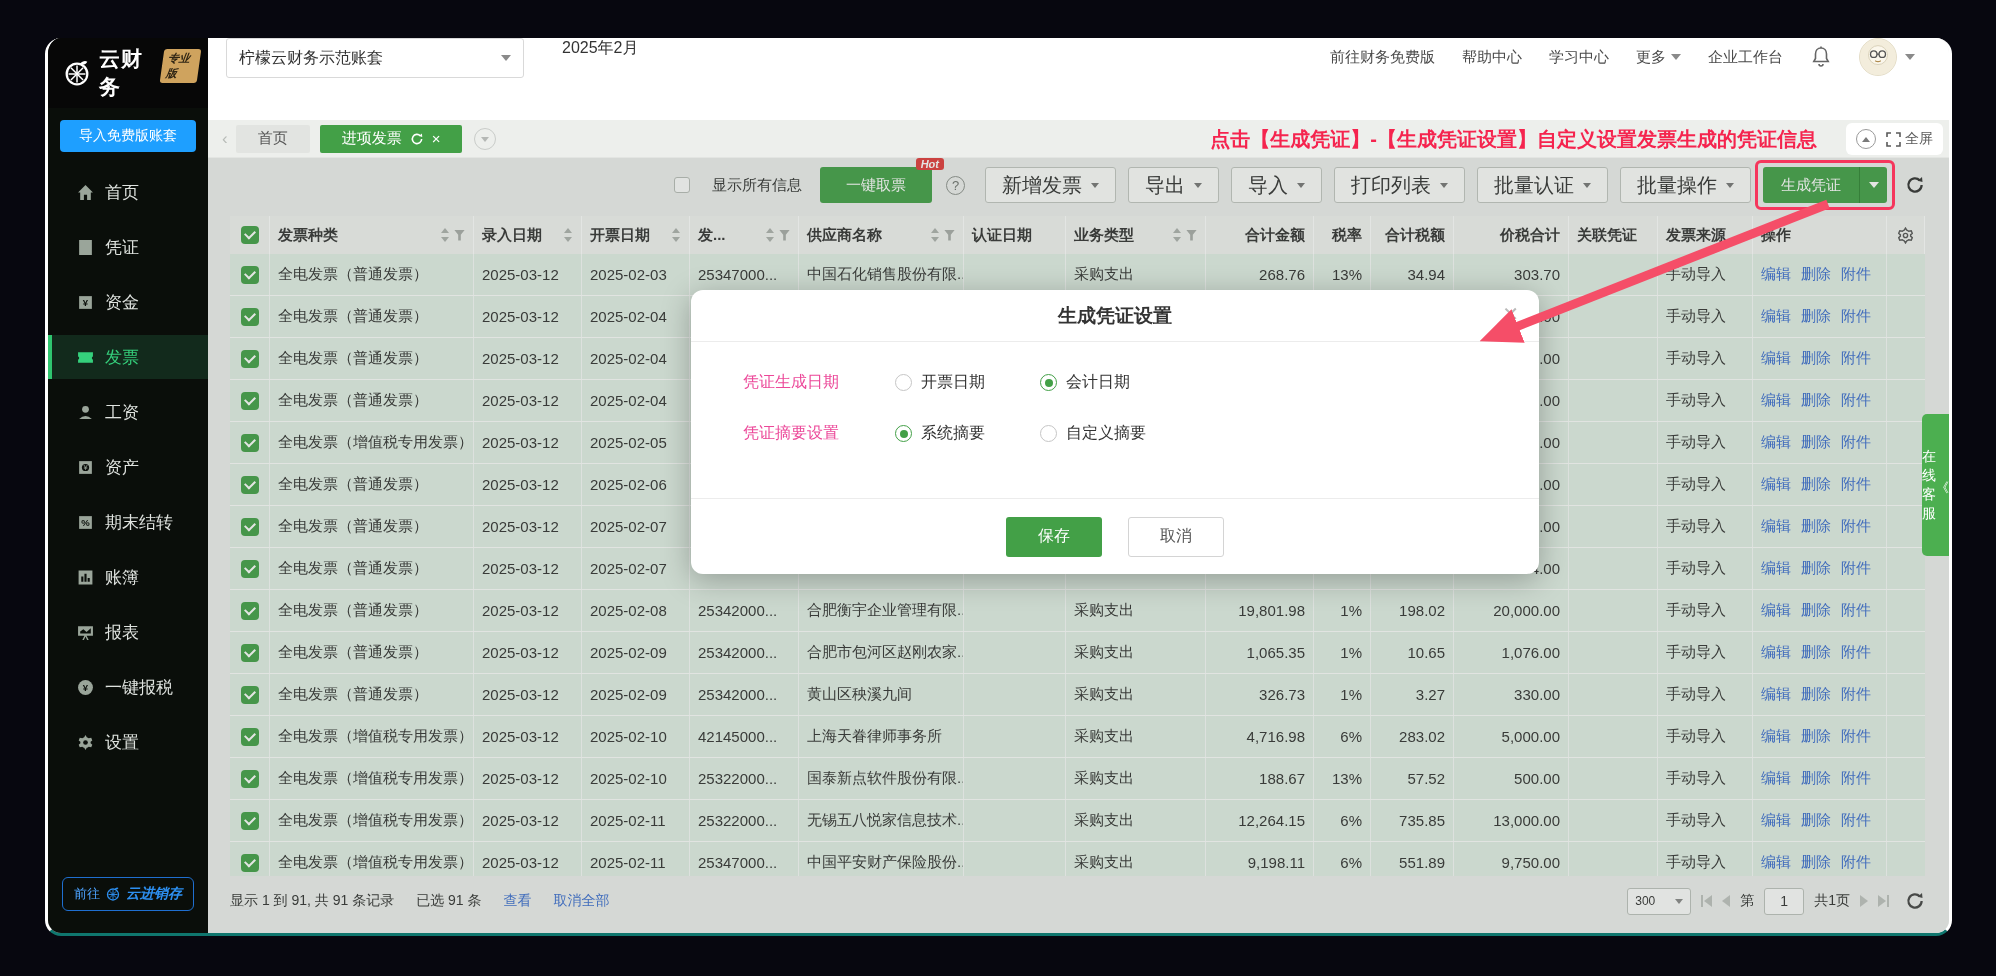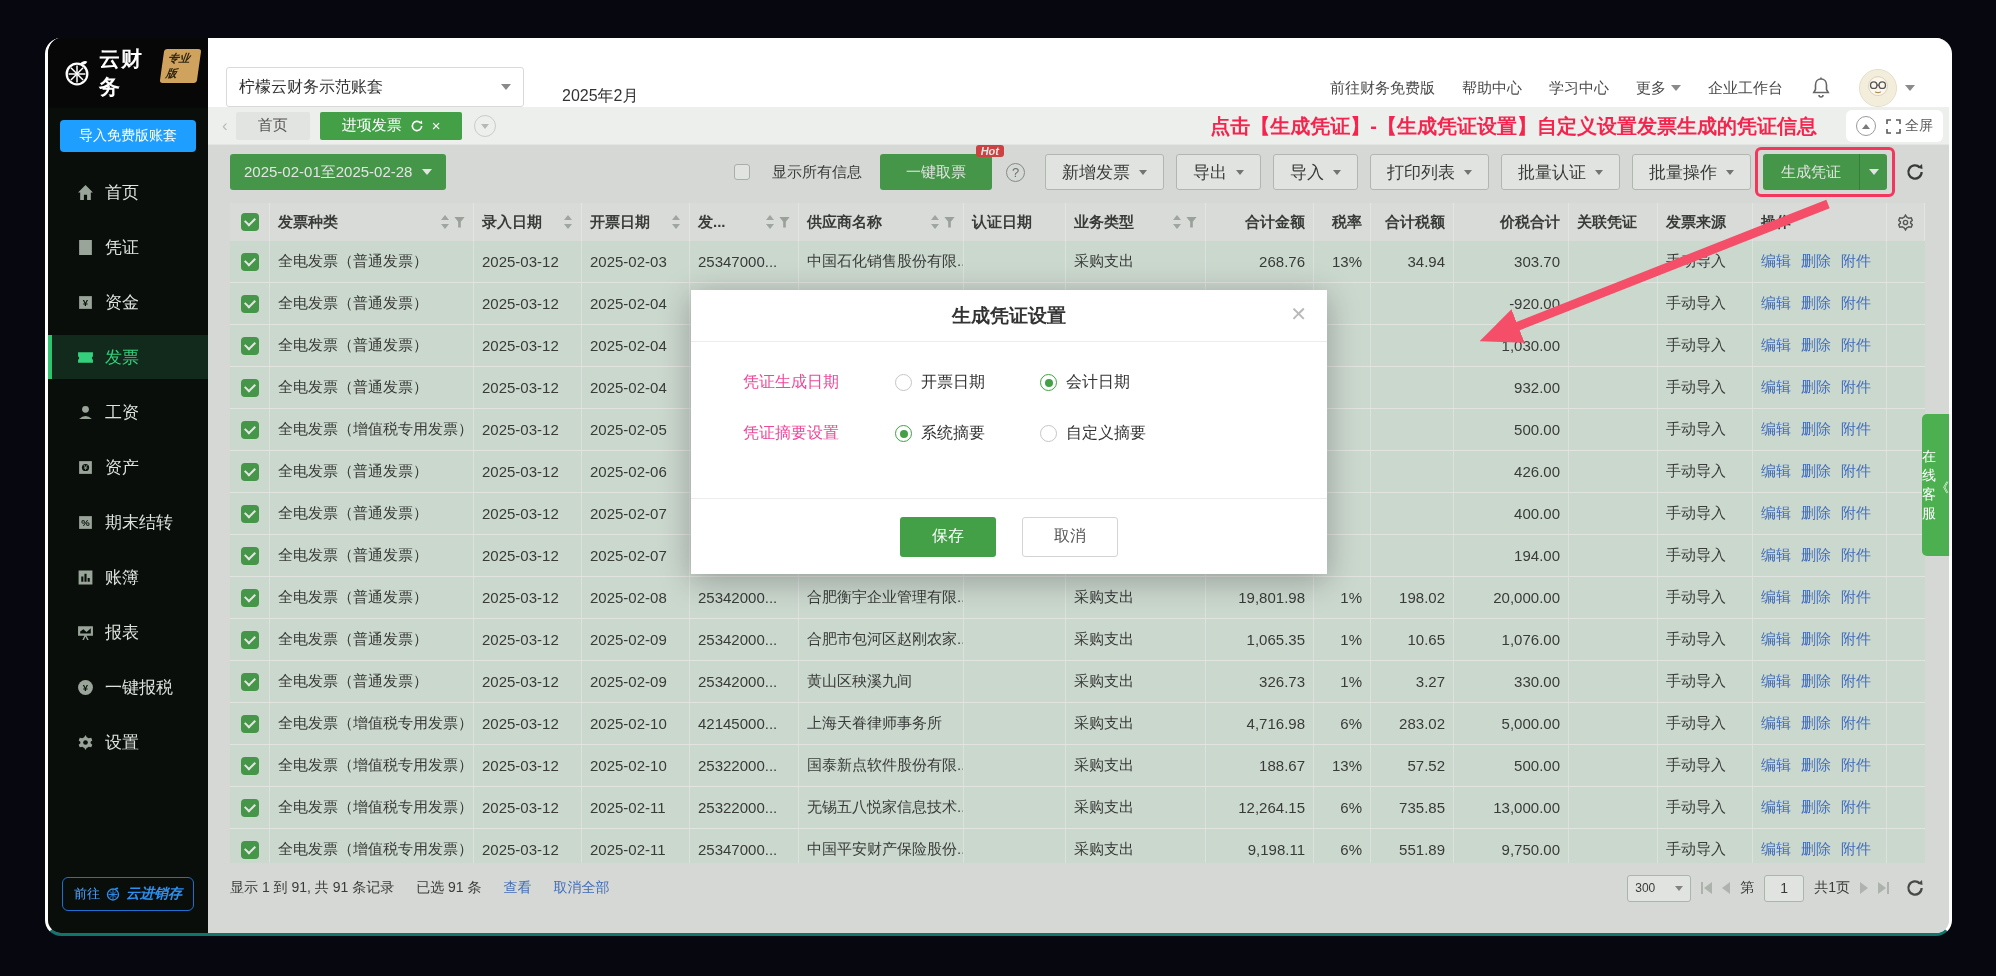--- a/index.html
+++ b/index.html
@@ -27,21 +27,21 @@
   .menu-item.active svg { fill:#35d07c; }
   .goto-btn { margin:6px 14px 22px 14px; height:34px; border:1px solid #1f6fd0; border-radius:6px;
     display:flex; align-items:center; justify-content:center; gap:5px; color:#4da3ff; font-size:13px;
     background:transparent; cursor:pointer; }
   .goto-brand { font-weight:700; font-style:italic; font-size:14px; color:#2d8ff0; }
   .goto-btn svg { width:16px; height:16px; }
 
   
   .main { flex:1; display:flex; flex-direction:column; min-width:0; }
 
-  .topbar { height:69px; background:#fff; display:flex; align-items:flex-end; padding:15px 34px 0 18px; }
+  .topbar { height:82px; background:#fff; display:flex; align-items:flex-start; padding:0 34px 0 18px; }
   .acct-select { width:298px; height:40px; border:1px solid #d9d9d9; border-radius:3px; display:flex;
     align-items:center; justify-content:space-between; padding:0 12px; font-size:16px; color:#333; cursor:pointer; background:#fff; }
   .period { margin-left:38px; font-size:16px; color:#333; }
   .top-right { margin-left:auto; display:flex; align-items:center; gap:27px; font-size:15px; color:#4a4a4a; }
   .top-link { cursor:pointer; display:flex; align-items:center; gap:5px; }
   .caret { width:0; height:0; border-left:5px solid transparent; border-right:5px solid transparent; border-top:6px solid #8a8a8a; display:inline-block; }
   .caret.w { border-top-color:#fff; }
   .bell { width:22px; height:24px; }
   .avatar-wrap { display:flex; align-items:center; gap:8px; }
   .avatar { width:38px; height:38px; border-radius:50%; background:#f3eddc; overflow:hidden; border:1px solid #e4ddc8; }
@@ -71,21 +71,21 @@
     padding:0 14px; display:flex; align-items:center; gap:10px; cursor:pointer; }
   .tb-right { margin-left:auto; display:flex; align-items:center; gap:12px; }
   .chk-row { display:flex; align-items:center; gap:22px; font-size:15px; color:#333; margin-right:6px;justify-content:flex-end; }
   .chk { width:16px; height:16px; border:1px solid #b9bdb8; border-radius:3px; background:#fdfdfd; }
   .hot-btn { position:relative; height:36px; background:#43a047; color:#fff; border:none; border-radius:3px;
     font-size:15px; padding:0 26px; cursor:pointer; }
   .hot-badge { position:absolute; top:-9px; right:-12px; background:#e23c3c; color:#fff; font-size:11px;
     font-weight:700; font-style:italic; padding:0 5px; border-radius:3px; }
   .q-ico { width:19px; height:19px; border:1px solid #8f938f; border-radius:50%; color:#6f736f; font-size:13px;
     display:flex; align-items:center; justify-content:center; margin:0 8px 0 2px; }
-  .tb-btn { height:36px; background:#fdfdfc; border:1px solid #c3c7c2; border-radius:3px; font-size:17px; color:#333;
+  .tb-btn { height:36px; background:#fdfdfc; border:1px solid #c3c7c2; border-radius:3px; font-size:20px; color:#333;
     padding:8px 16px; display:flex; align-items:center; gap:9px; cursor:pointer; }
   .tb-btn .caret { border-top-color:#777; border-left-width:4px; border-right-width:4px; border-top-width:5px; }
   .gen-wrap { position:relative; display:flex; }
   .gen-btn { height:36px; background:#43a047; border:none; color:#fff; font-size:15px; padding:0 18px;
     border-radius:3px 0 0 3px; cursor:pointer; }
   .gen-caret { width:28px; height:36px; background:#43a047; border-left:1px solid #djieae; border-left:1px solid #2f8533;
     border-radius:0 3px 3px 0; display:flex; align-items:center; justify-content:center; cursor:pointer; }
   .red-box { position:absolute; left:-8px; top:-7px; right:-8px; bottom:-7px; border:3px solid #f5365c;
     border-radius:6px; z-index:70; pointer-events:none; }
   .refresh-ico { width:20px; height:20px; margin-left:6px; cursor:pointer; }
@@ -118,21 +118,21 @@
   .pgsize { height:27px; width:64px; border:1px solid #bfc3be; border-radius:3px; background:#fdfdfd; display:flex;
     align-items:center; justify-content:space-between; padding:0 7px; font-size:12px; cursor:pointer; }
   .pgsize .caret{ border-top-width:5px; border-left-width:4px; border-right-width:4px;}
   .pg-ico { display:flex; align-items:center; gap:1px; opacity:.55; }
   .tri-l { width:0;height:0;border-top:6px solid transparent;border-bottom:6px solid transparent;border-right:8px solid #9a9e9a; }
   .tri-r { width:0;height:0;border-top:6px solid transparent;border-bottom:6px solid transparent;border-left:8px solid #9a9e9a; }
   .pbar { width:2px; height:12px; background:#9a9e9a; }
   .pg-input { width:40px; height:27px; border:1px solid #bfc3be; border-radius:3px; background:#fdfdfd; text-align:center; font-size:14px; color:#333; }
 
   
-  .modal { position:absolute; left:691px; top:290px; width:636px; height:284px; background:#fff; border-radius:0;
+  .modal { position:absolute; left:691px; top:290px; width:848px; height:284px; background:#fff; border-radius:12px;
     z-index:60; box-shadow:0 6px 30px rgba(0,0,0,.28); }
   .modal-hd { height:52px; display:flex; align-items:center; justify-content:center; position:relative; border-bottom:1px solid #ececec; }
   .modal-title { font-size:19px; font-weight:700; color:#333; }
   .modal-x { position:absolute; right:20px; top:14px; font-size:20px; color:#b9b9b9; cursor:pointer; line-height:1; }
   .modal-row { display:flex; align-items:center; margin:30px 0 0 52px; }
   .m-label { width:152px; font-size:16px; color:#ec4899; }
   .radio-opt { display:flex; align-items:center; gap:9px; font-size:16px; color:#333; width:145px; cursor:pointer; }
   .radio { width:17px; height:17px; border-radius:50%; border:1px solid #c6c6c6; position:relative; background:#fff; flex:0 0 17px; }
   .radio.on { border-color:#43a047; }
   .radio.on::after { content:""; position:absolute; left:3.5px; top:3.5px; width:8px; height:8px; border-radius:50%; background:#43a047; }
@@ -351,24 +351,20 @@
             <path d="M1 5 V1 H5 M10 1 H14 V5 M14 10 V14 H10 M5 14 H1 V10" fill="none" stroke="#5a5a5a" stroke-width="1.6"></path>
           </svg>
           <span>全屏</span>
         </span>
       </div>
     </div>
 
     <div class="content">
 
       <div class="toolbar">
-        <button class="date-btn">
-          <span>2025-02-01至2025-02-28</span>
-          <span class="caret w"></span>
-        </button>
         <div class="tb-right">
           <span class="chk-row">
             <span class="chk"></span>
             <span>显示所有信息</span>
           </span>
           <button class="hot-btn">
             <span>一键取票</span>
             <span class="hot-badge">Hot</span>
           </button>
           <span class="q-ico">?</span>

